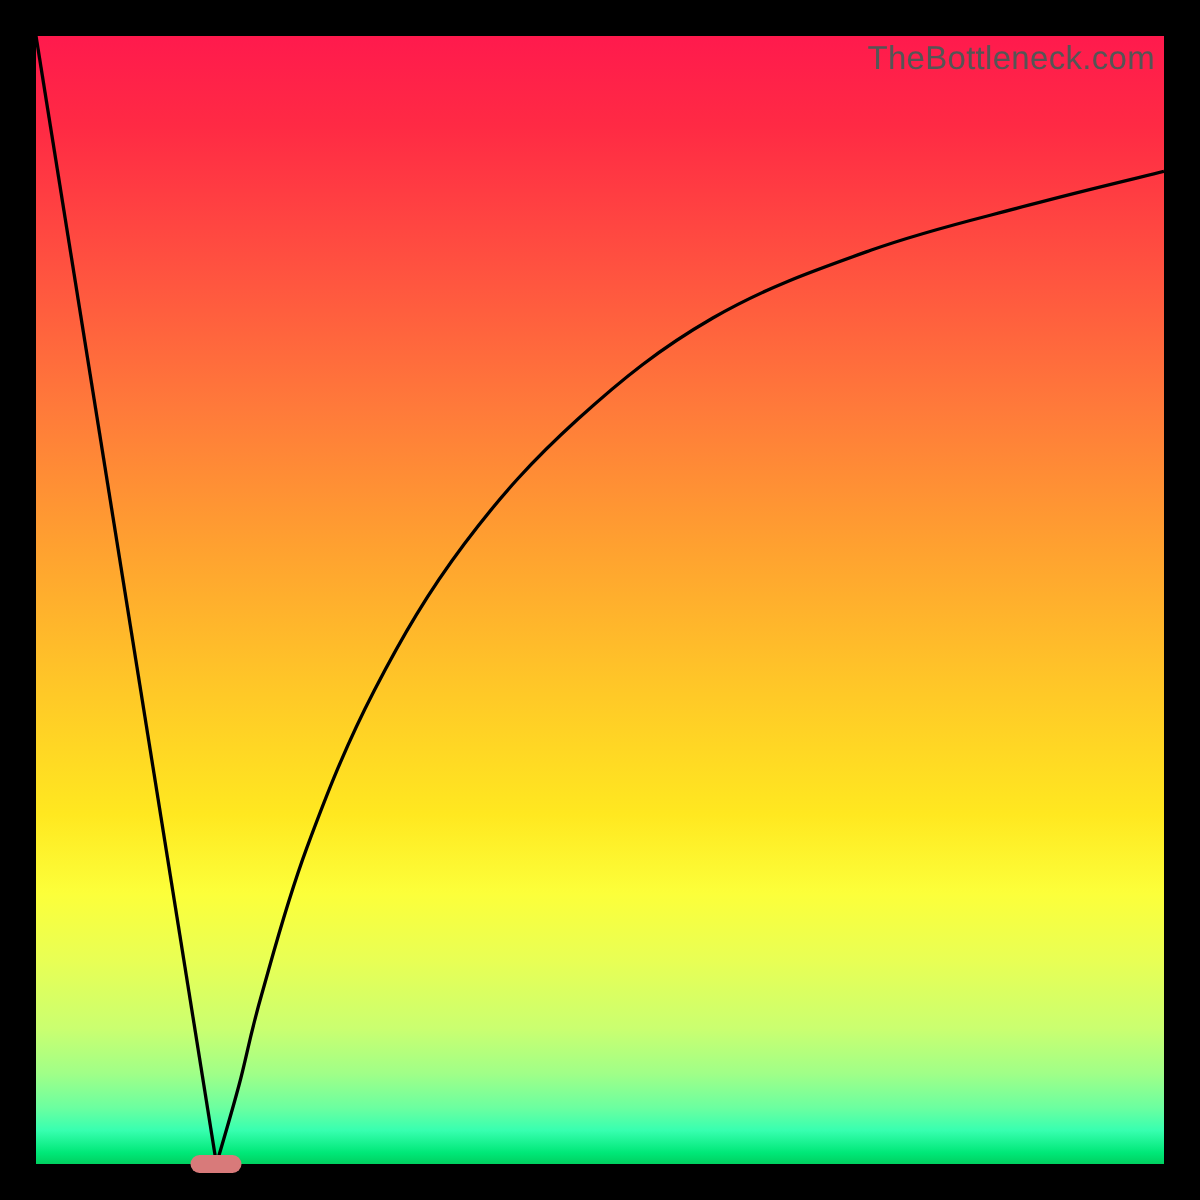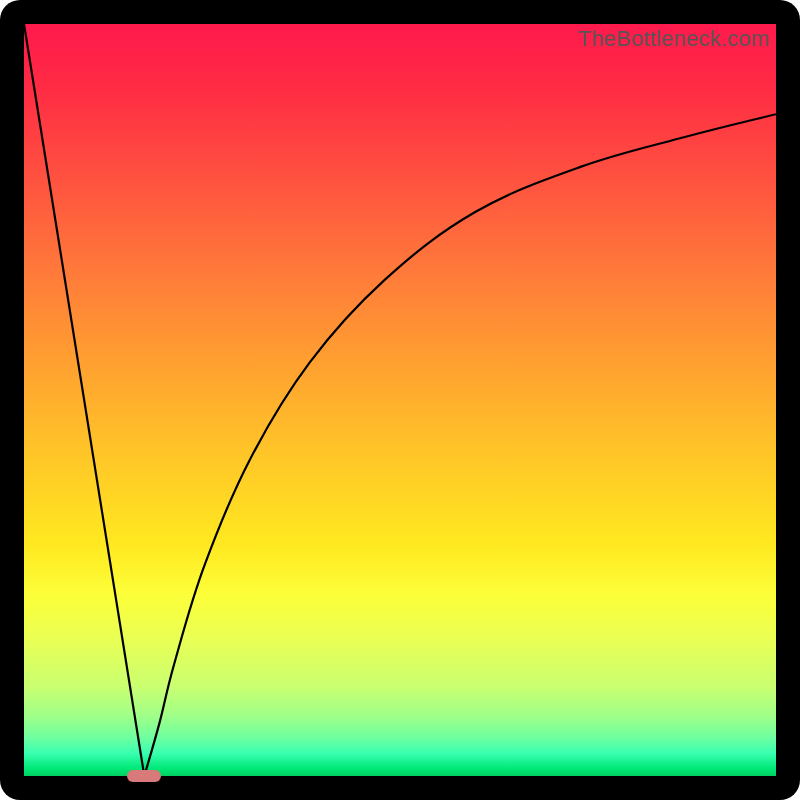--- a/index.html
+++ b/index.html
@@ -8,21 +8,20 @@
     width: 800px;
     height: 800px;
     overflow: hidden;
     font-family: Arial, Helvetica, sans-serif;
   }
   .container {
     position: relative;
     width: 800px;
     height: 800px;
     background: #000;
-    border-radius: 20px;
   }
   .plot-area {
     position: absolute;
     left: 24px;
     top: 24px;
     width: 752px;
     height: 752px;
     background: linear-gradient(to bottom,
       #ff1a4d 0%,
       #ff2a44 8%,

